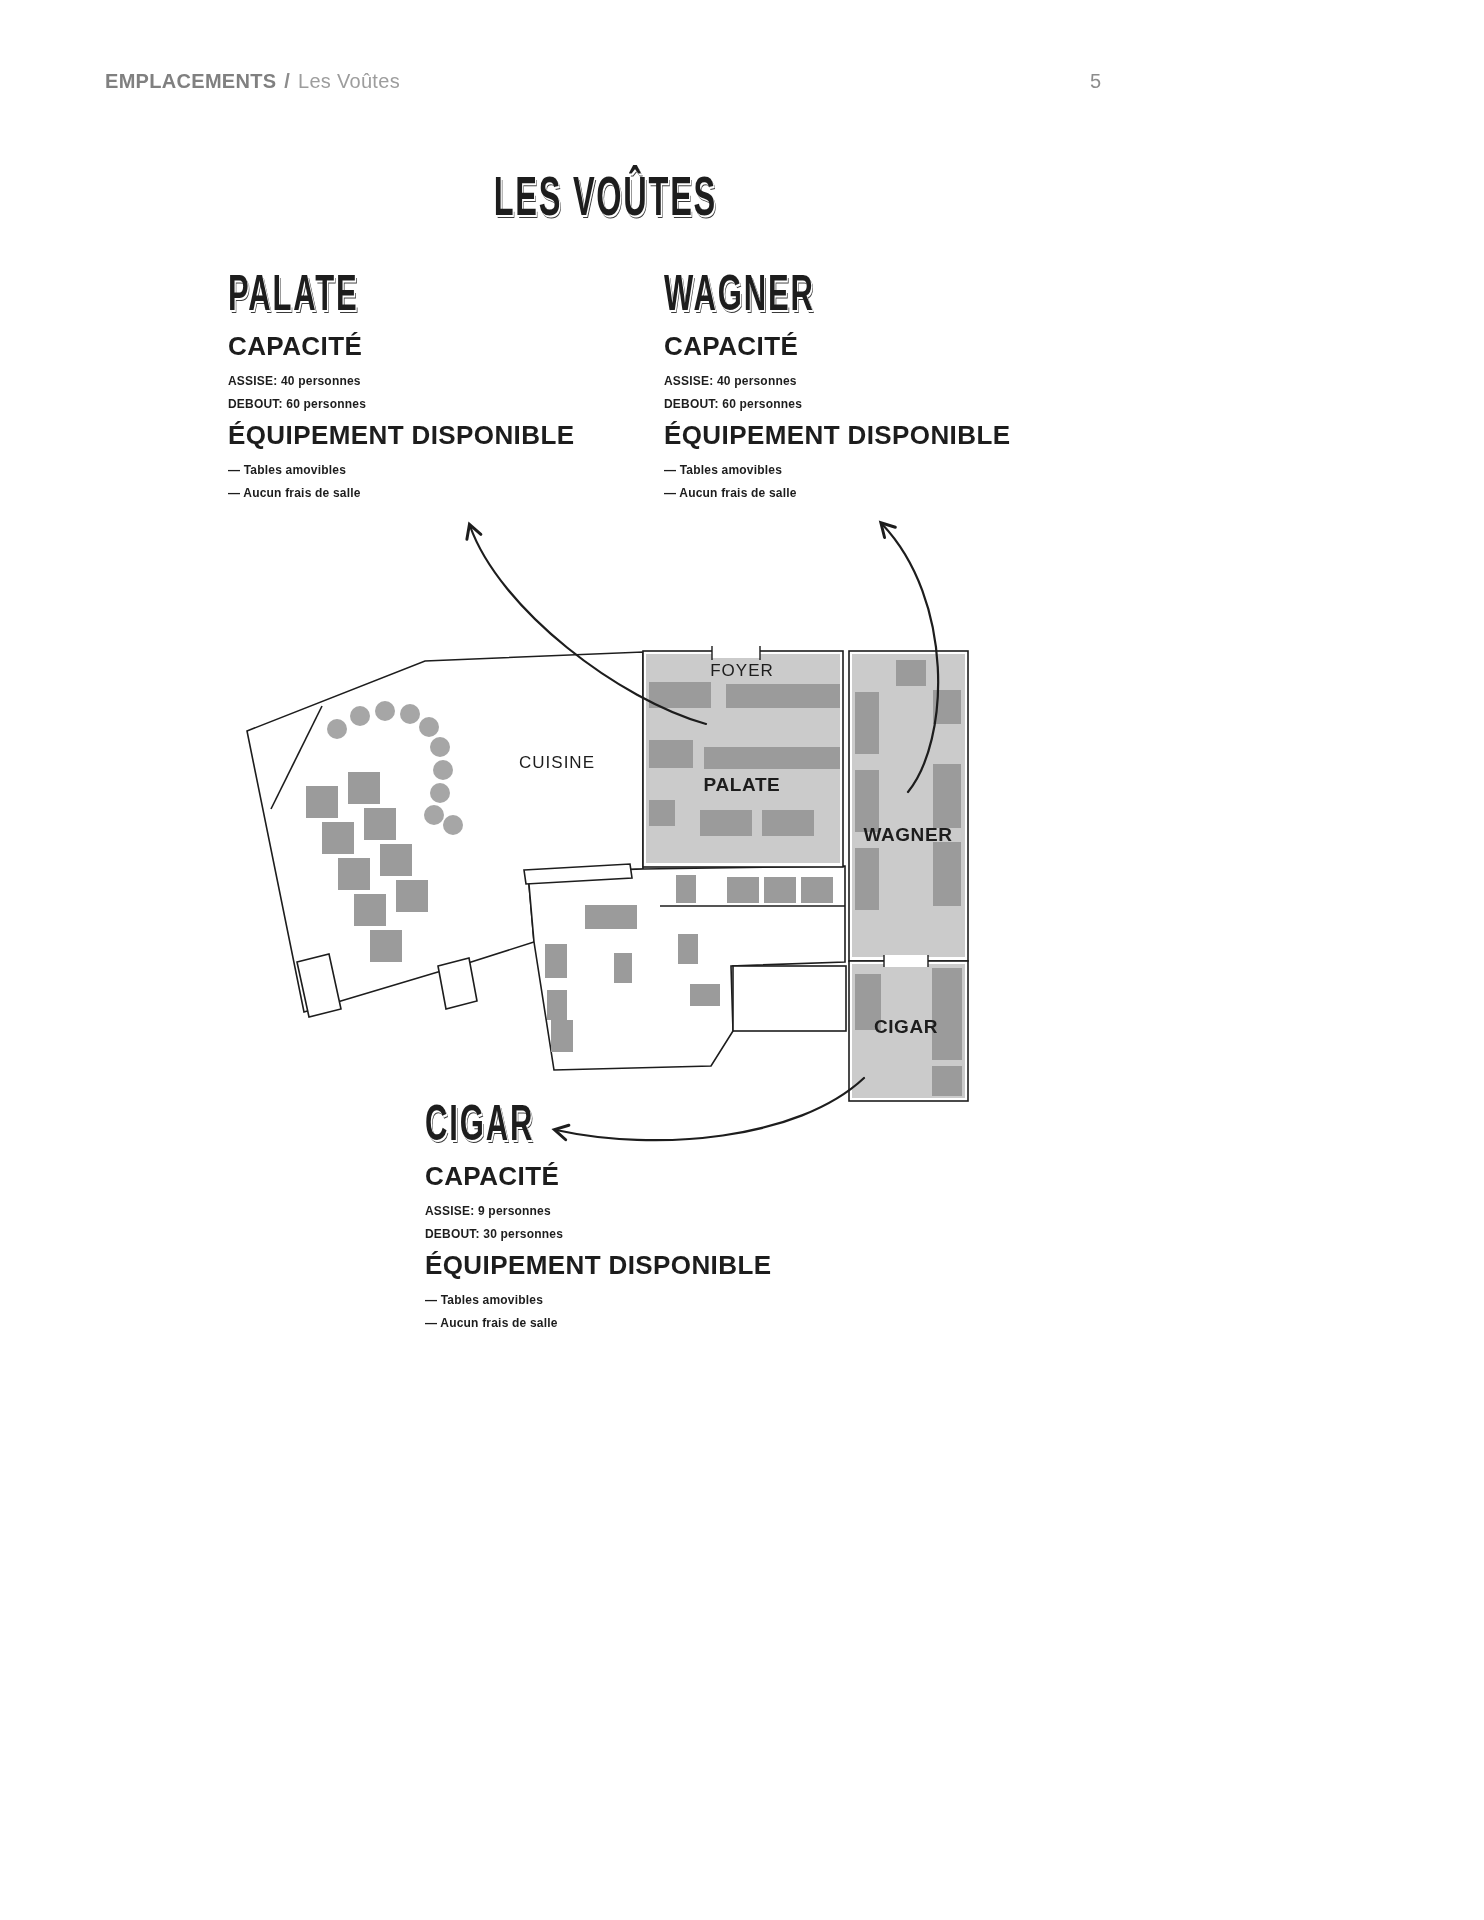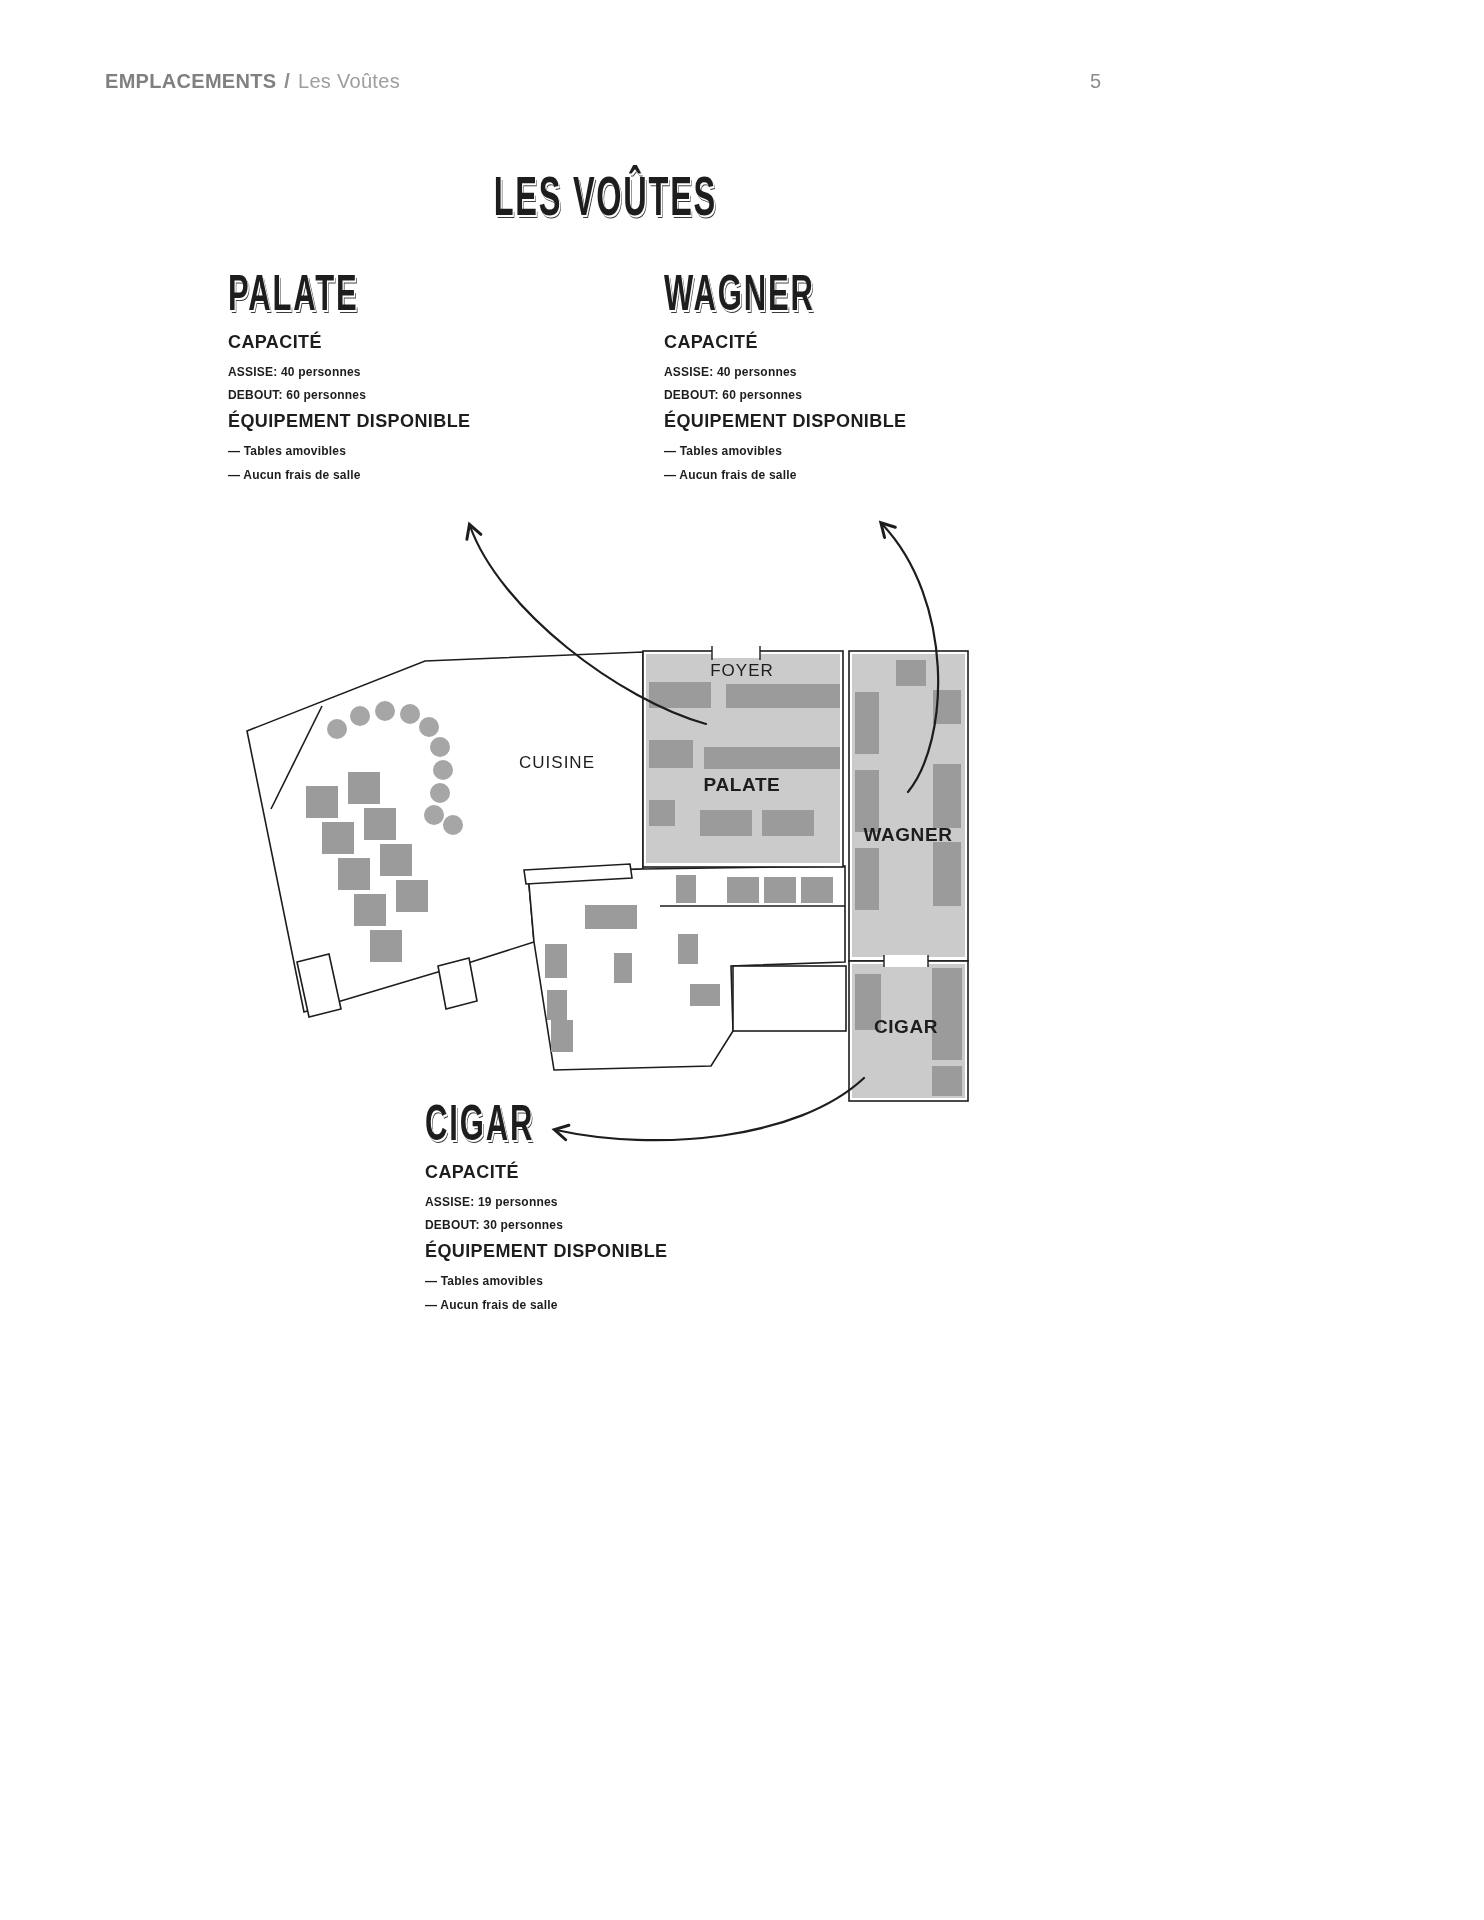--- a/index.html
+++ b/index.html
@@ -26,21 +26,21 @@
     white-space:nowrap;
     color:#1d1d1d;
     text-shadow:2px 2px 0 #ffffff, 3px 3px 0 #3a3a3a;
   }
   .main-title { position:absolute; left:105px; top:168px; width:1000px; text-align:center; font-size:56px; line-height:1; }
   .room-title { font-size:50px; line-height:1; height:50px; margin-bottom:14px; }
   .room-title .display-inner { transform:scaleX(0.62); transform-origin:left center; }
 
   
   .info-section { position:absolute; width:420px; }
-  .h-cap { font-size:18px; font-weight:700; letter-spacing:.4px; line-height:1.15; margin:0 0 12px; }
+  .h-cap { font-size:26px; font-weight:700; letter-spacing:.4px; line-height:1.15; margin:0 0 12px; }
   .h-cap.equip { margin-top:5px; }
   .cap-line { font-size:12px; font-weight:700; letter-spacing:.2px; line-height:1.2; margin:0 0 9px; }
 
   
   .floorplan { position:absolute; left:0; top:0; width:1484px; height:1920px; }
   .plan-label { font-family:"Liberation Sans", sans-serif; font-size:17px; font-weight:400; letter-spacing:1px; fill:#1d1d1d; }
   .plan-label-bold { font-family:"Liberation Sans", sans-serif; font-size:19px; font-weight:700; letter-spacing:.6px; fill:#1d1d1d; }
 </style>
 </head>
 <body>
@@ -80,21 +80,21 @@
     <h3 class="h-cap equip">ÉQUIPEMENT DISPONIBLE</h3>
     <p class="cap-line">— Tables amovibles</p>
     <p class="cap-line">— Aucun frais de salle</p>
   </section>
 
   <section class="info-section" style="left:425px; top:1098px;">
     <h2 class="room-title">
       <span class="display-inner">CIGAR</span>
     </h2>
     <h3 class="h-cap">CAPACITÉ</h3>
-    <p class="cap-line">ASSISE: 19 personnes</p>
+    <p class="cap-line">ASSISE: 9 personnes</p>
     <p class="cap-line">DEBOUT: 30 personnes</p>
     <h3 class="h-cap equip">ÉQUIPEMENT DISPONIBLE</h3>
     <p class="cap-line">— Tables amovibles</p>
     <p class="cap-line">— Aucun frais de salle</p>
   </section>
 
   <svg class="floorplan" viewBox="0 0 1484 1920" aria-hidden="true">
     <defs>
       <marker id="arrowhead" viewBox="0 0 12 12" refX="9" refY="6" markerWidth="9" markerHeight="9" orient="auto-start-reverse">
         <path d="M2,1.5 L10,6 L2,10.5" fill="none" stroke="#1d1d1d" stroke-width="1.8" stroke-linecap="round"></path>

